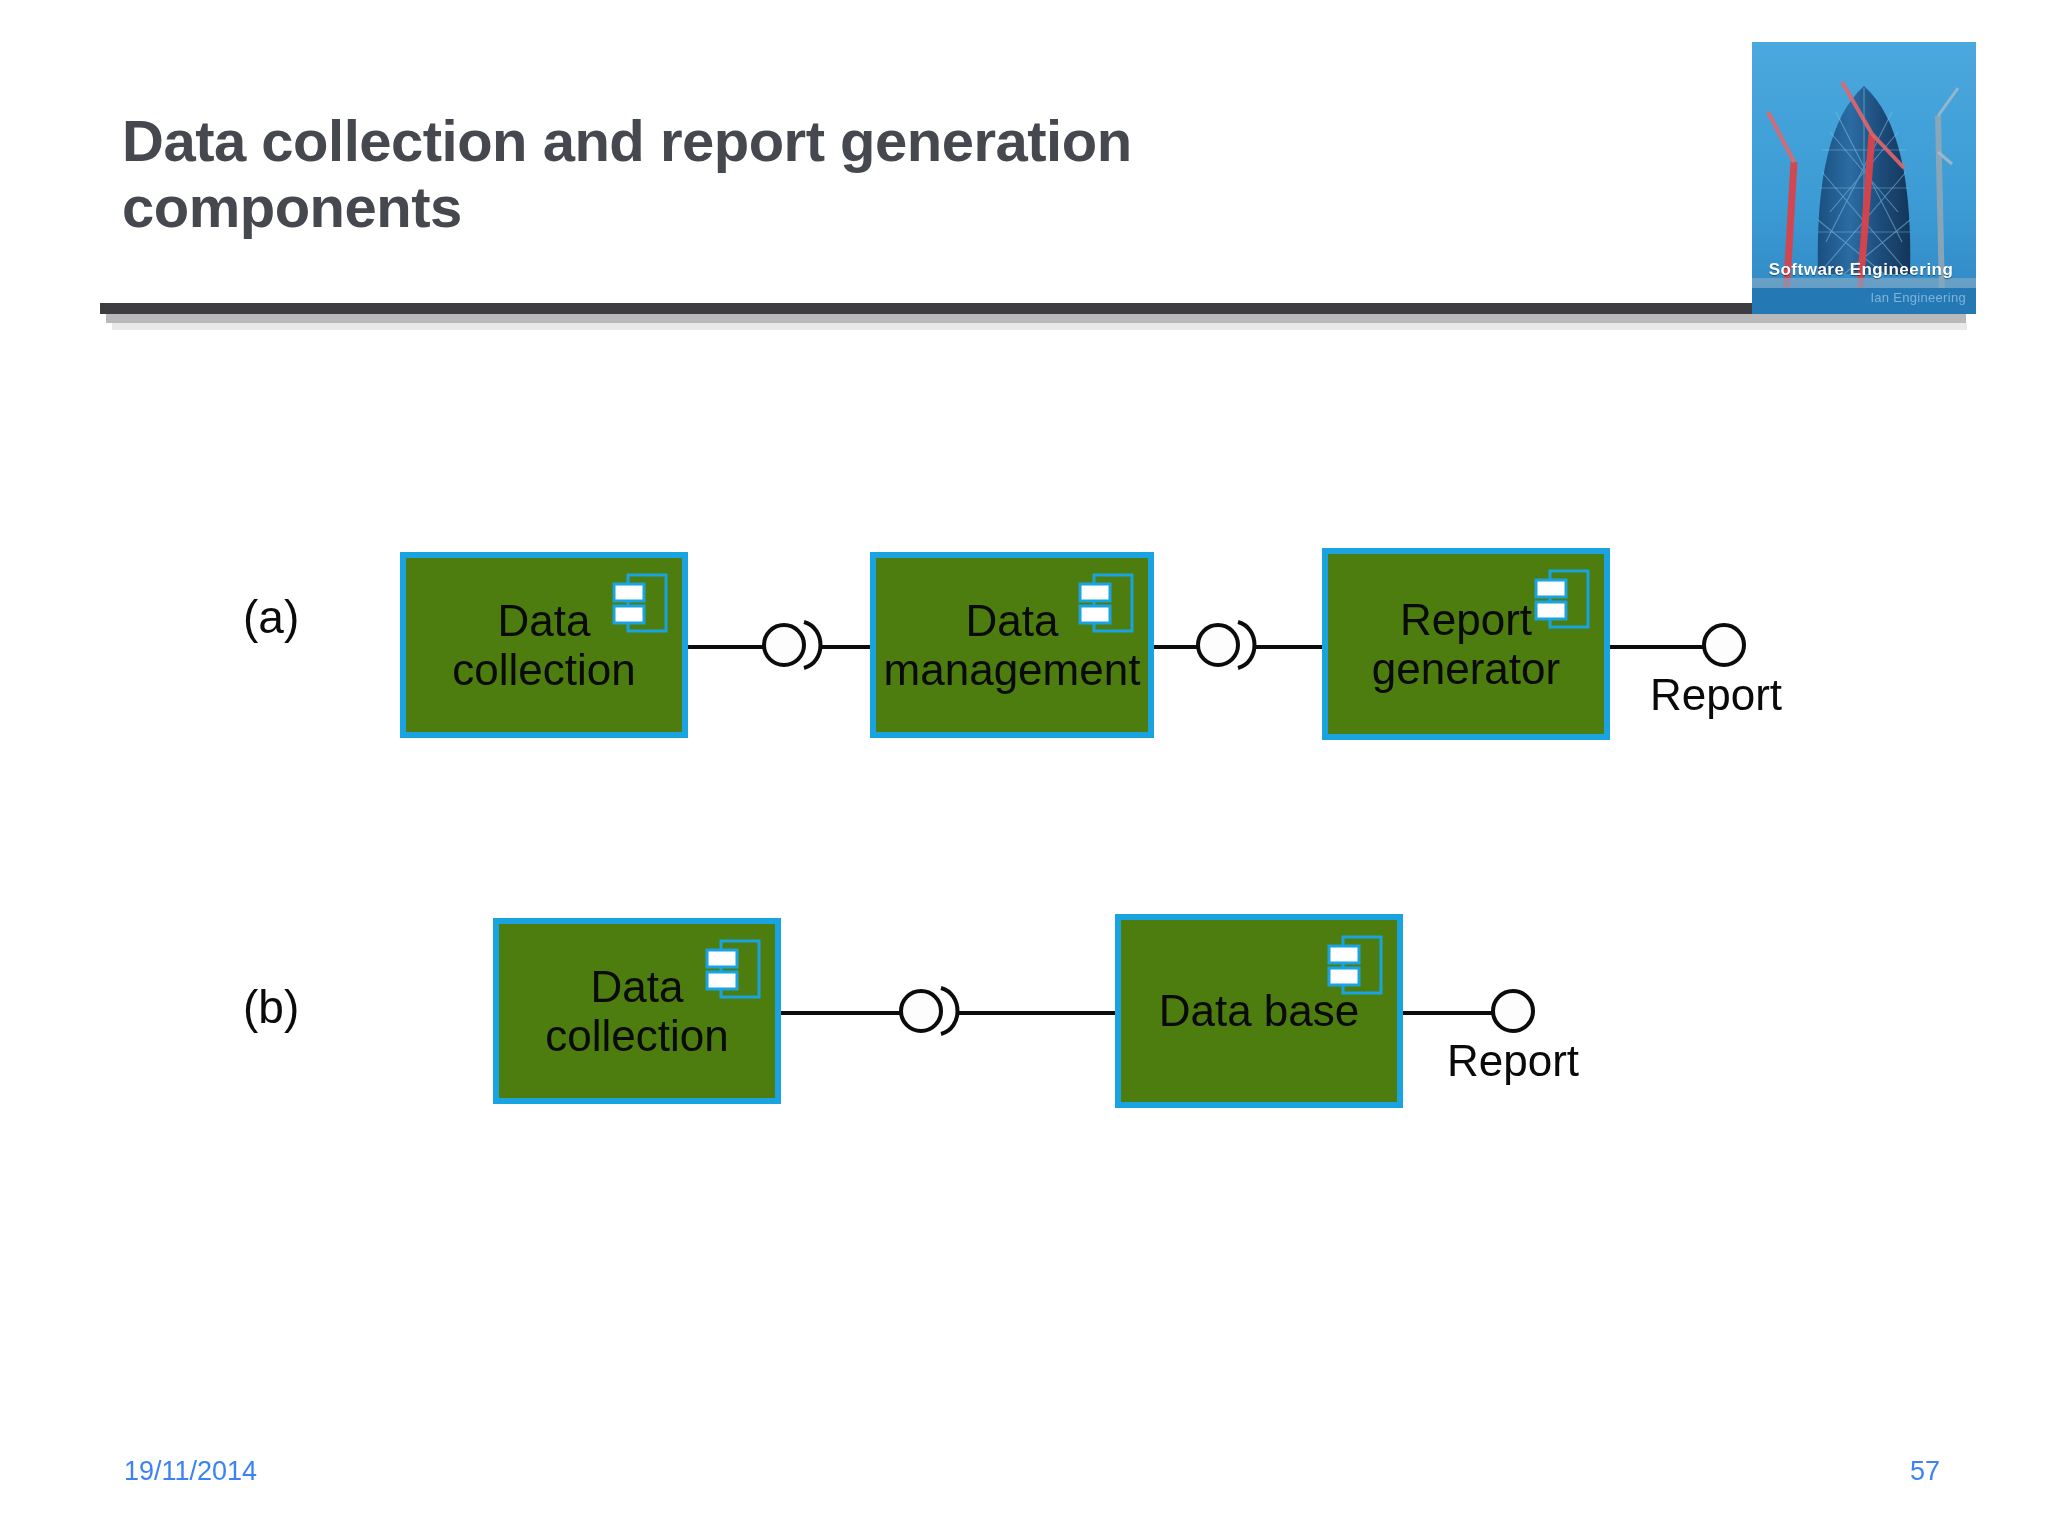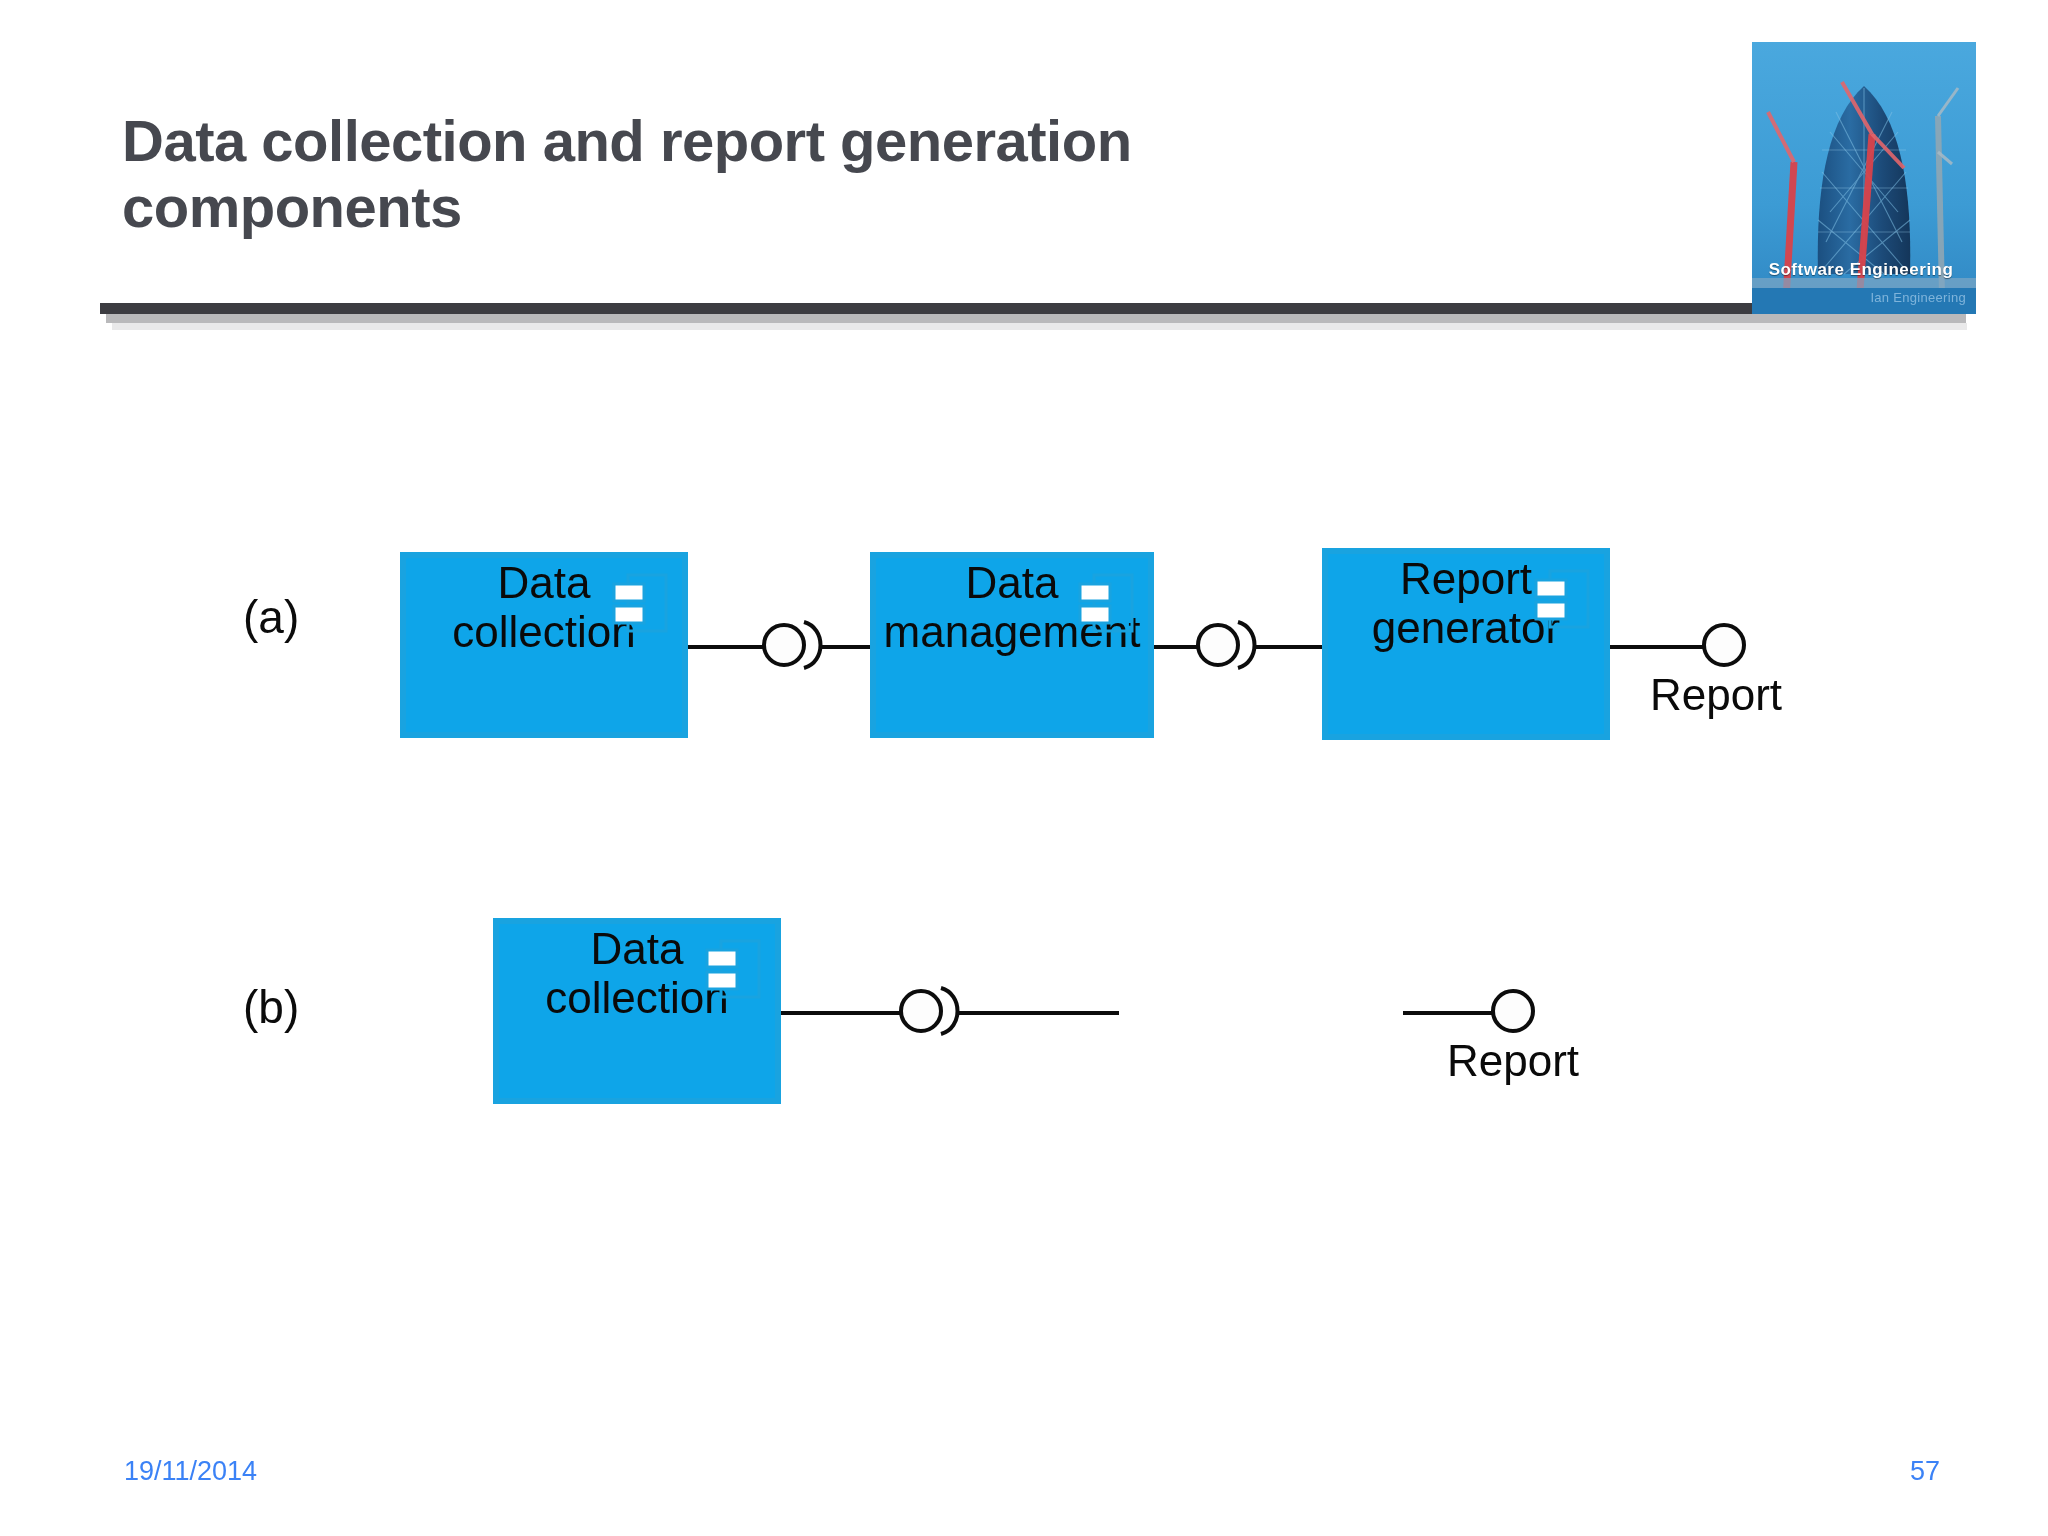--- a/index.html
+++ b/index.html
@@ -96,22 +96,23 @@
     color: #0b0b0b;
     font-family: "Liberation Sans", sans-serif;
   }
   #label-a { left: 243px; top: 590px; }
   #label-b { left: 243px; top: 980px; }
 
   .component-box {
     position: absolute;
     box-sizing: border-box;
     border: 6px solid #19a3e0;
-    background: #0ea5e9;
+    background: #4d7c0f;
     display: flex;
+    align-items: center;
     justify-content: center;
   }
   .component-name {
     font-size: 44px;
     line-height: 1.12;
     color: #0a0a0a;
     text-align: center;
     white-space: pre-line;
     padding: 0 6px;
   }
@@ -312,20 +313,30 @@
 
   <div class="wire" style="left:781px; top:1011px; width:122px;"></div>
   <div class="ball" style="left:899px; top:989px;"></div>
   <div class="socket" style="left:937px; top:985px;">
     <svg width="34" height="52" viewBox="0 0 34 52">
       <path d="M4 3 C26 9 26 43 4 49" fill="none" stroke="#0c0c0c" stroke-width="4"></path>
     </svg>
   </div>
   <div class="wire" style="left:959px; top:1011px; width:160px;"></div>
 
+  <div class="component-box" style="left:1115px; top:914px; width:288px; height:194px;">
+    <span class="component-name">Data base</span>
+    <span class="comp-icon">
+      <svg width="58" height="62" viewBox="0 0 58 62">
+        <rect x="16" y="3" width="38" height="56" fill="none" stroke="#19a3e0" stroke-width="3"></rect>
+        <rect x="2" y="12" width="30" height="17" fill="#ffffff" stroke="#19a3e0" stroke-width="3"></rect>
+        <rect x="2" y="34" width="30" height="17" fill="#ffffff" stroke="#19a3e0" stroke-width="3"></rect>
+      </svg>
+    </span>
+  </div>
 
   <div class="wire" style="left:1403px; top:1011px; width:96px;"></div>
   <div class="ball" style="left:1491px; top:989px;"></div>
   <div class="endpoint-label" style="left:1447px; top:1036px;">Report</div>
 
   <div class="footer-text" id="footer-date">19/11/2014</div>
   <div class="footer-text" id="footer-page">57</div>
 
 </div>
 

